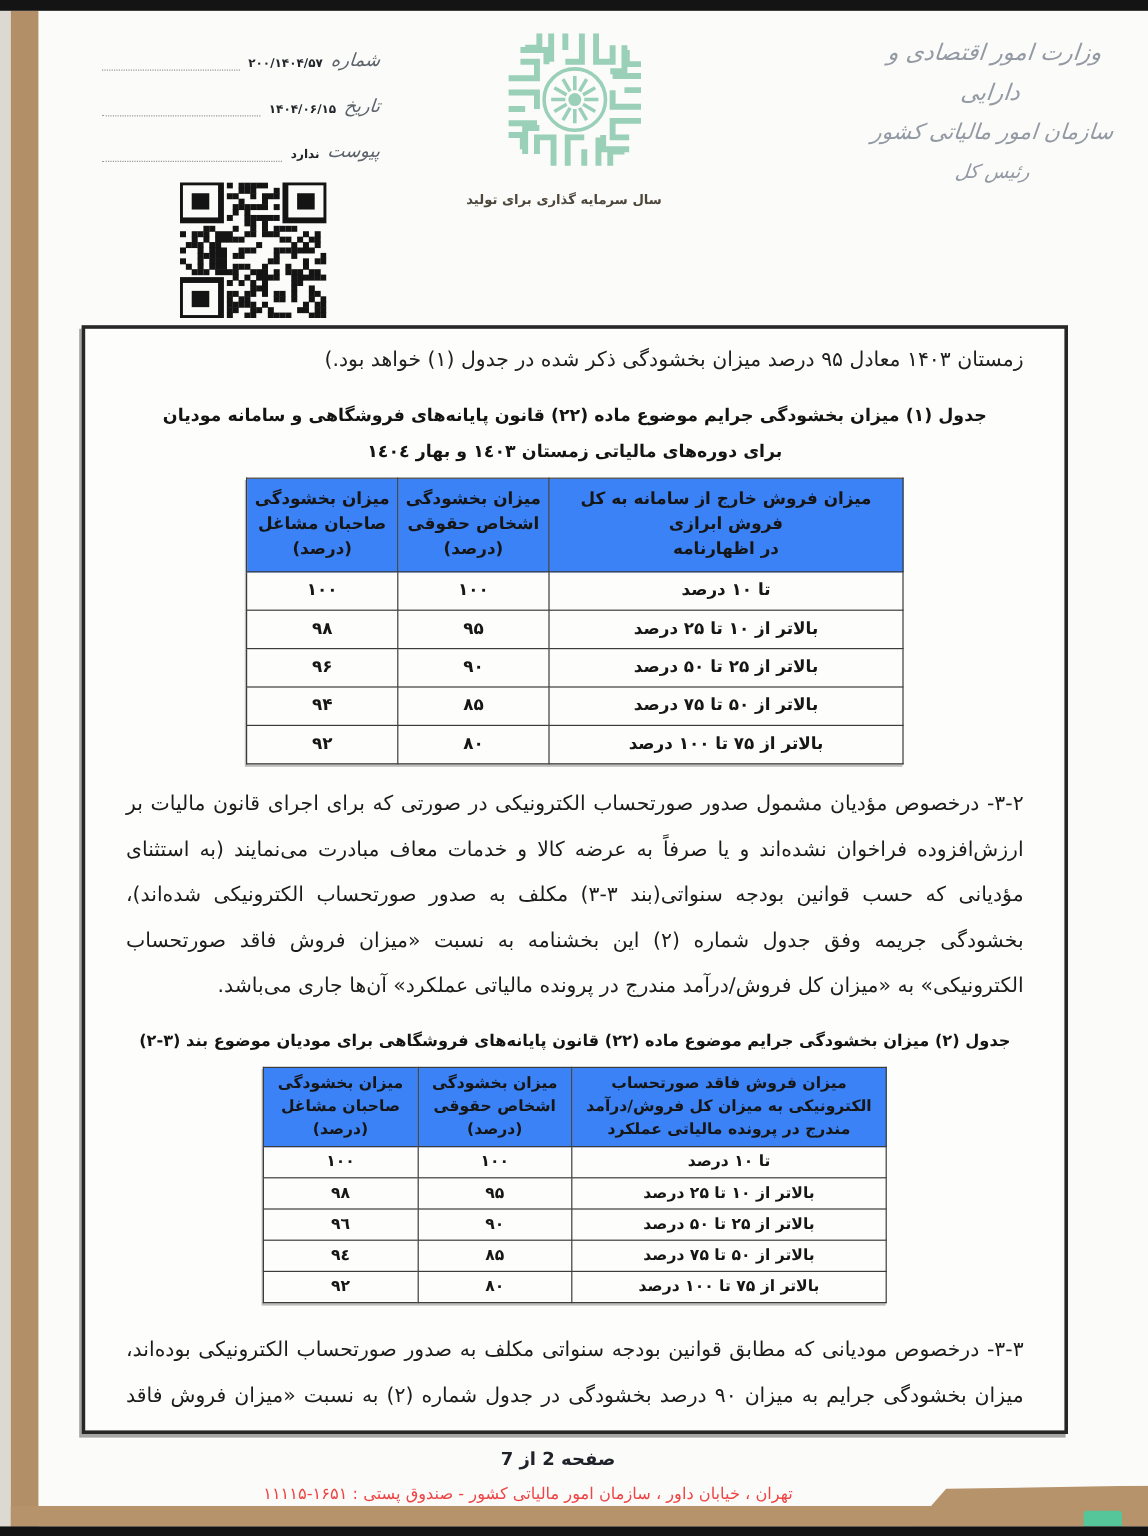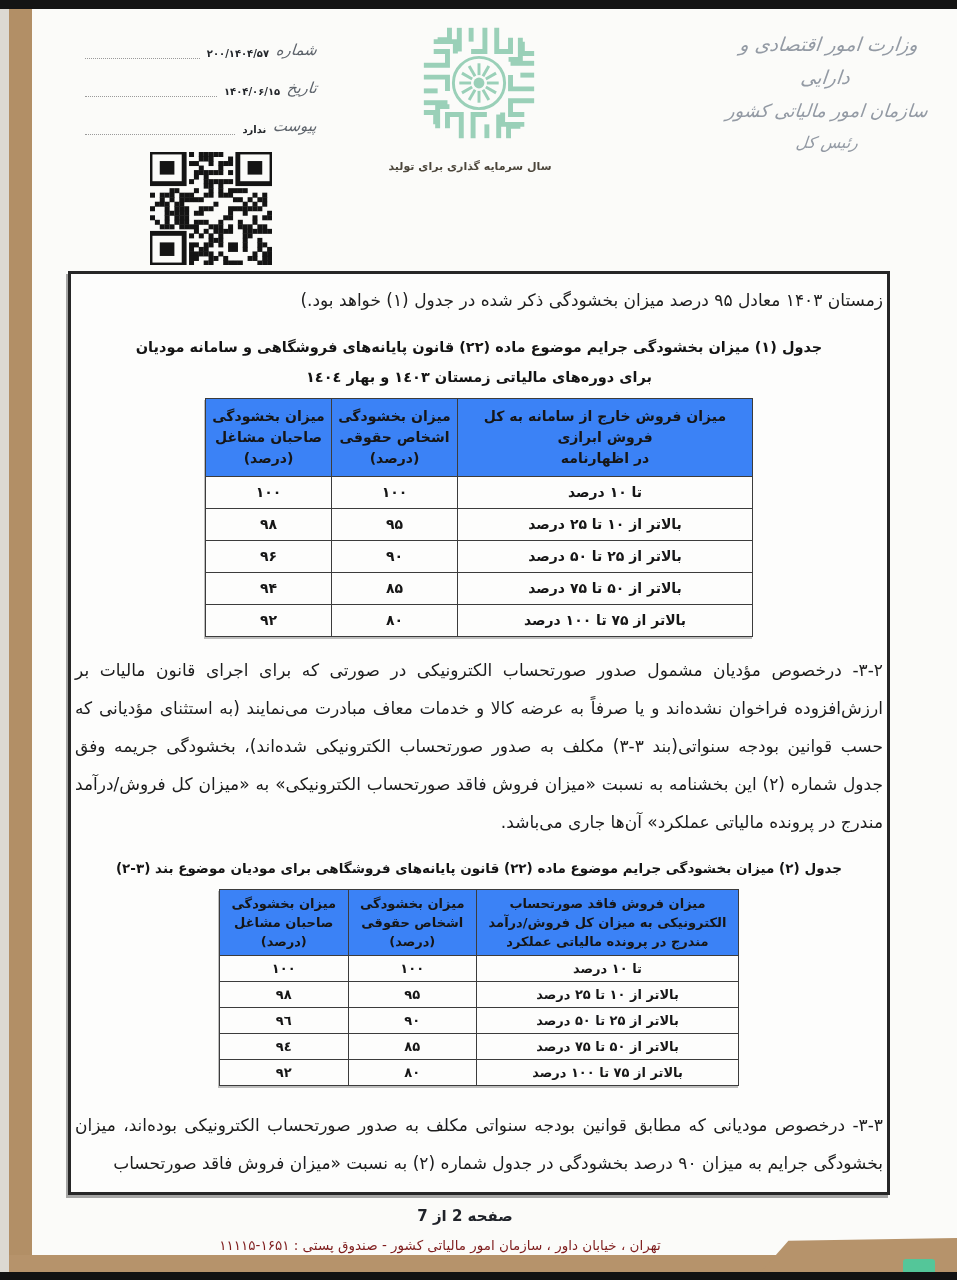--- a/index.html
+++ b/index.html
@@ -31,21 +31,21 @@
   .field-value { font-weight:bold; color:#23262b; font-size:10px; margin:0 7px; white-space:nowrap; }
   .field-leader { flex:1; border-bottom:1.5px dotted #9a9a9a; height:14px; min-width:18px; }
 
   .qr { position:absolute; left:150px; top:152px; width:122px; height:113px; }
   .slogan { position:absolute; left:380px; top:160px; width:180px; text-align:center; direction:rtl;
             font-weight:bold; font-size:11px; color:#4c463b; }
 
   
   .main-box { position:absolute; left:68px; top:271px; width:822px; height:924px;
               border:3px solid #272727; box-shadow:-2px 3px 0 rgba(60,60,60,.45);
-              background:#fdfdfc; direction:rtl; padding:0 4px; overflow:hidden; }
+              background:#fdfdfc; direction:rtl; padding:0 34px; overflow:hidden; }
   .intro { margin-top:12px; font-size:17px; color:#202020; text-align:right; line-height:28px; }
   .tbl-caption { text-align:center; font-weight:bold; font-size:14.5px; color:#141414; line-height:30px; }
   .cap1 { margin-top:18px; }
   .cap2 { margin-top:12px; font-size:13.5px; }
 
   table { border-collapse:collapse; margin:6px auto 0; direction:rtl; box-shadow:-1px 2px 0 rgba(70,70,70,.35); }
   th, td { border:1.5px solid #3c3c3c; text-align:center; vertical-align:middle; color:#161616; }
   th { background:#3b82f6; font-weight:bold; white-space:pre-line; }
   td.cat { font-weight:bold; }
   .t1 { width:548px; font-size:14px; }
@@ -57,21 +57,21 @@
   .t2 td { padding:3px 6px; line-height:19px; font-weight:bold; }
   .t2 th:first-child, .t2 td:first-child { width:262px; }
 
   .para { margin-top:14px; font-size:17px; line-height:38px; color:#1c1c1c; text-align:justify; }
   .para3 { margin-top:20px; }
 
   
   .page-indicator { position:absolute; left:60px; top:1207px; width:810px; text-align:center; direction:rtl;
                     font-weight:bold; font-size:15px; color:#20232a; }
   .address { position:absolute; left:35px; top:1237px; width:810px; text-align:center; direction:rtl;
-             font-size:13.5px; color:#7f1d1d; }
+             font-size:13.5px; color:#ef4444; }
 </style>
 </head>
 <body>
 
 <div class="stage">
 
   <div class="logo">
     <svg width="134" height="130" viewBox="0 0 132 132" xmlns="http://www.w3.org/2000/svg">
       <g id="lq" stroke="#9ad0b8" stroke-width="5" fill="none">
         <path d="M46 10 v24"></path>

